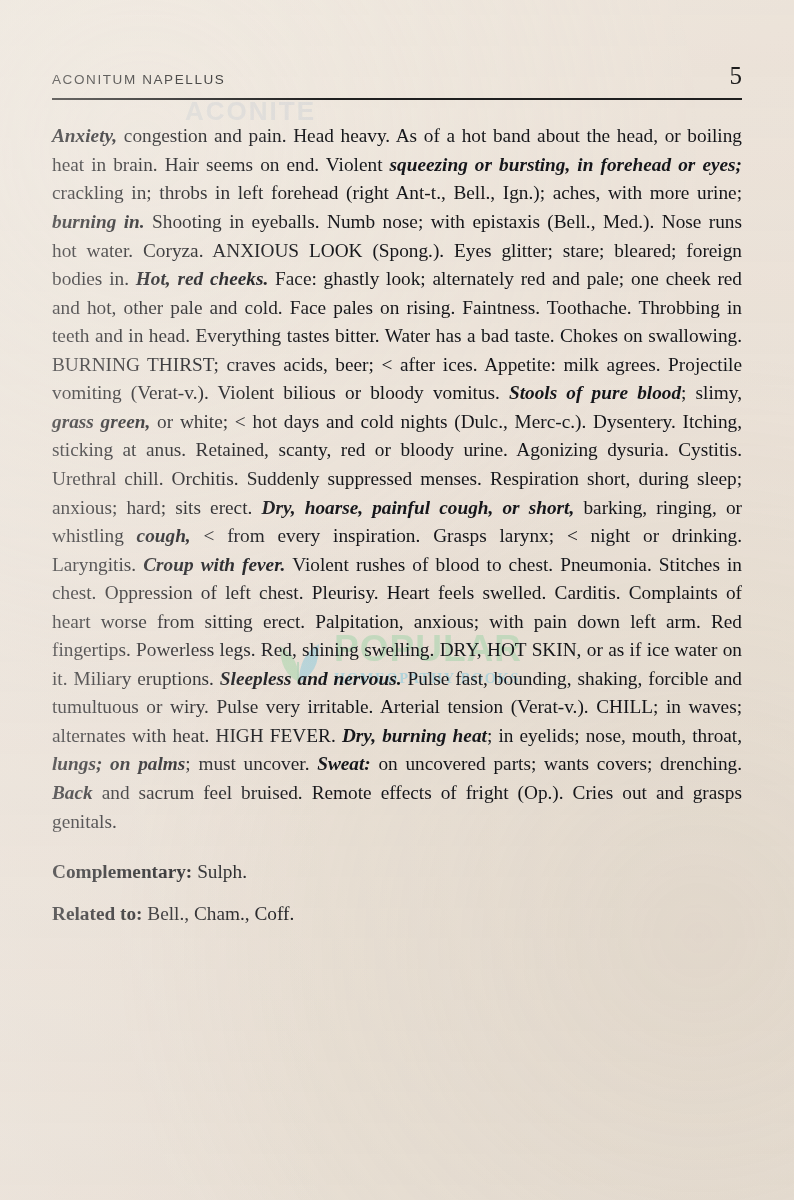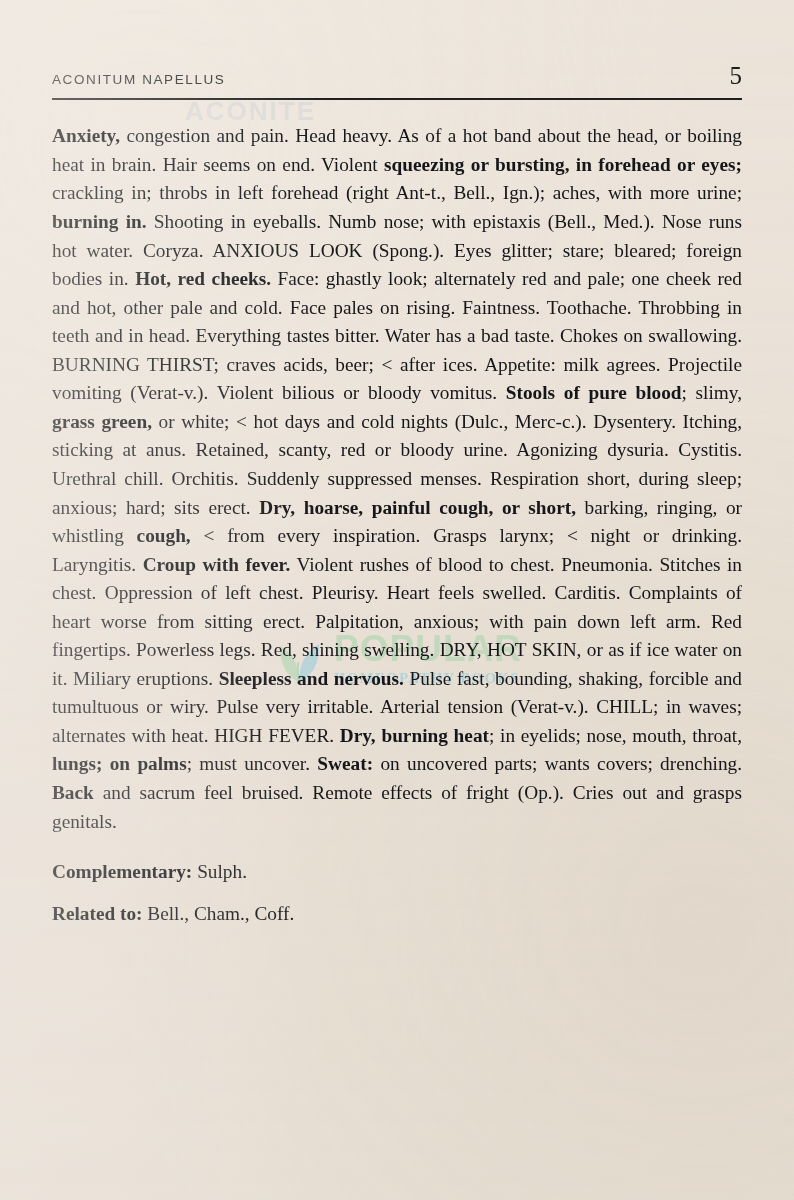--- a/index.html
+++ b/index.html
@@ -64,20 +64,21 @@
     line-height: 28.55px;
     color: #15161a;
     text-align: justify;
     text-justify: inter-word;
     -webkit-hyphens: none;
     hyphens: none;
     word-spacing: .4px;
   }
   .body-text b {
     font-weight: bold;
+    font-style: italic;
   }
   .meta-line {
     position: relative;
     font-size: 19.3px;
     line-height: 28px;
     color: #15161a;
     margin-top: 22px;
   }
   .meta-line .lbl {
     font-weight: bold;

